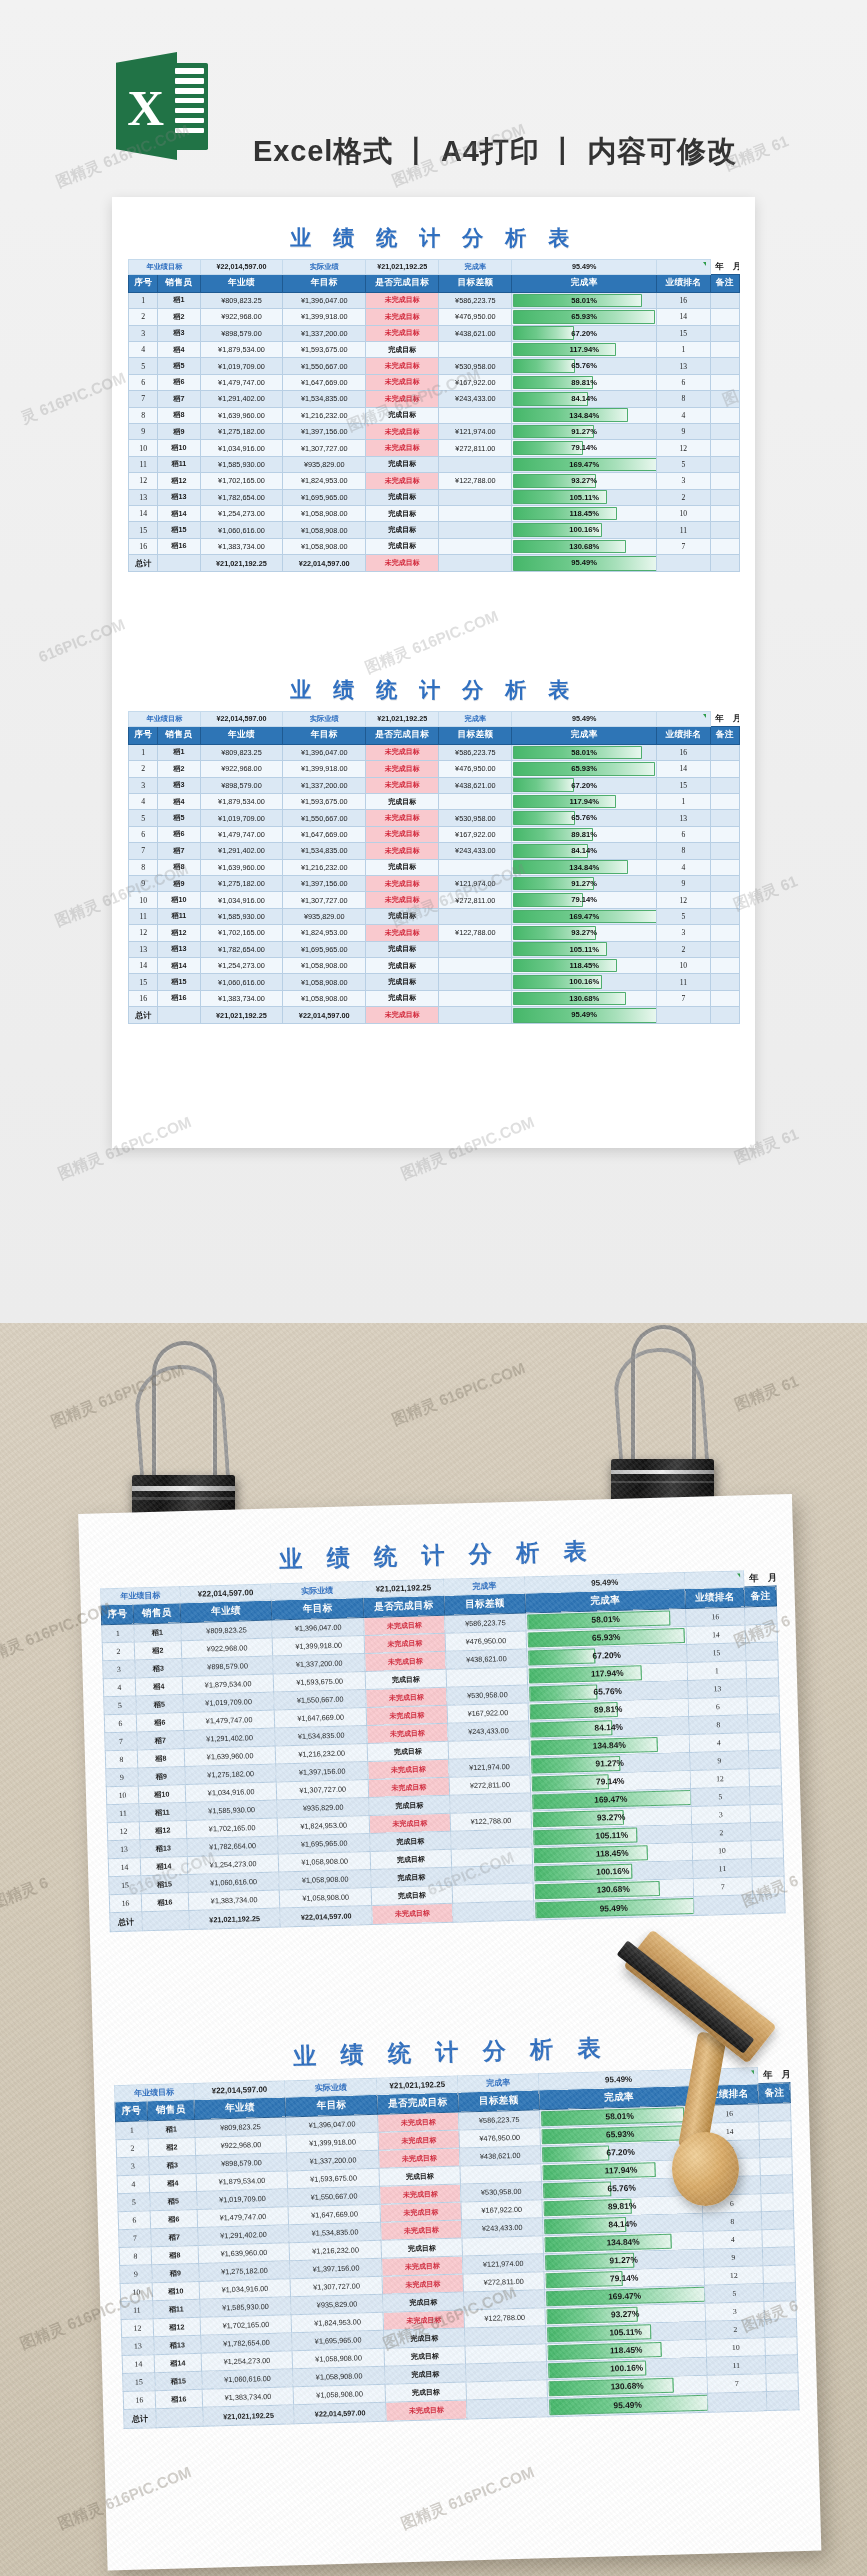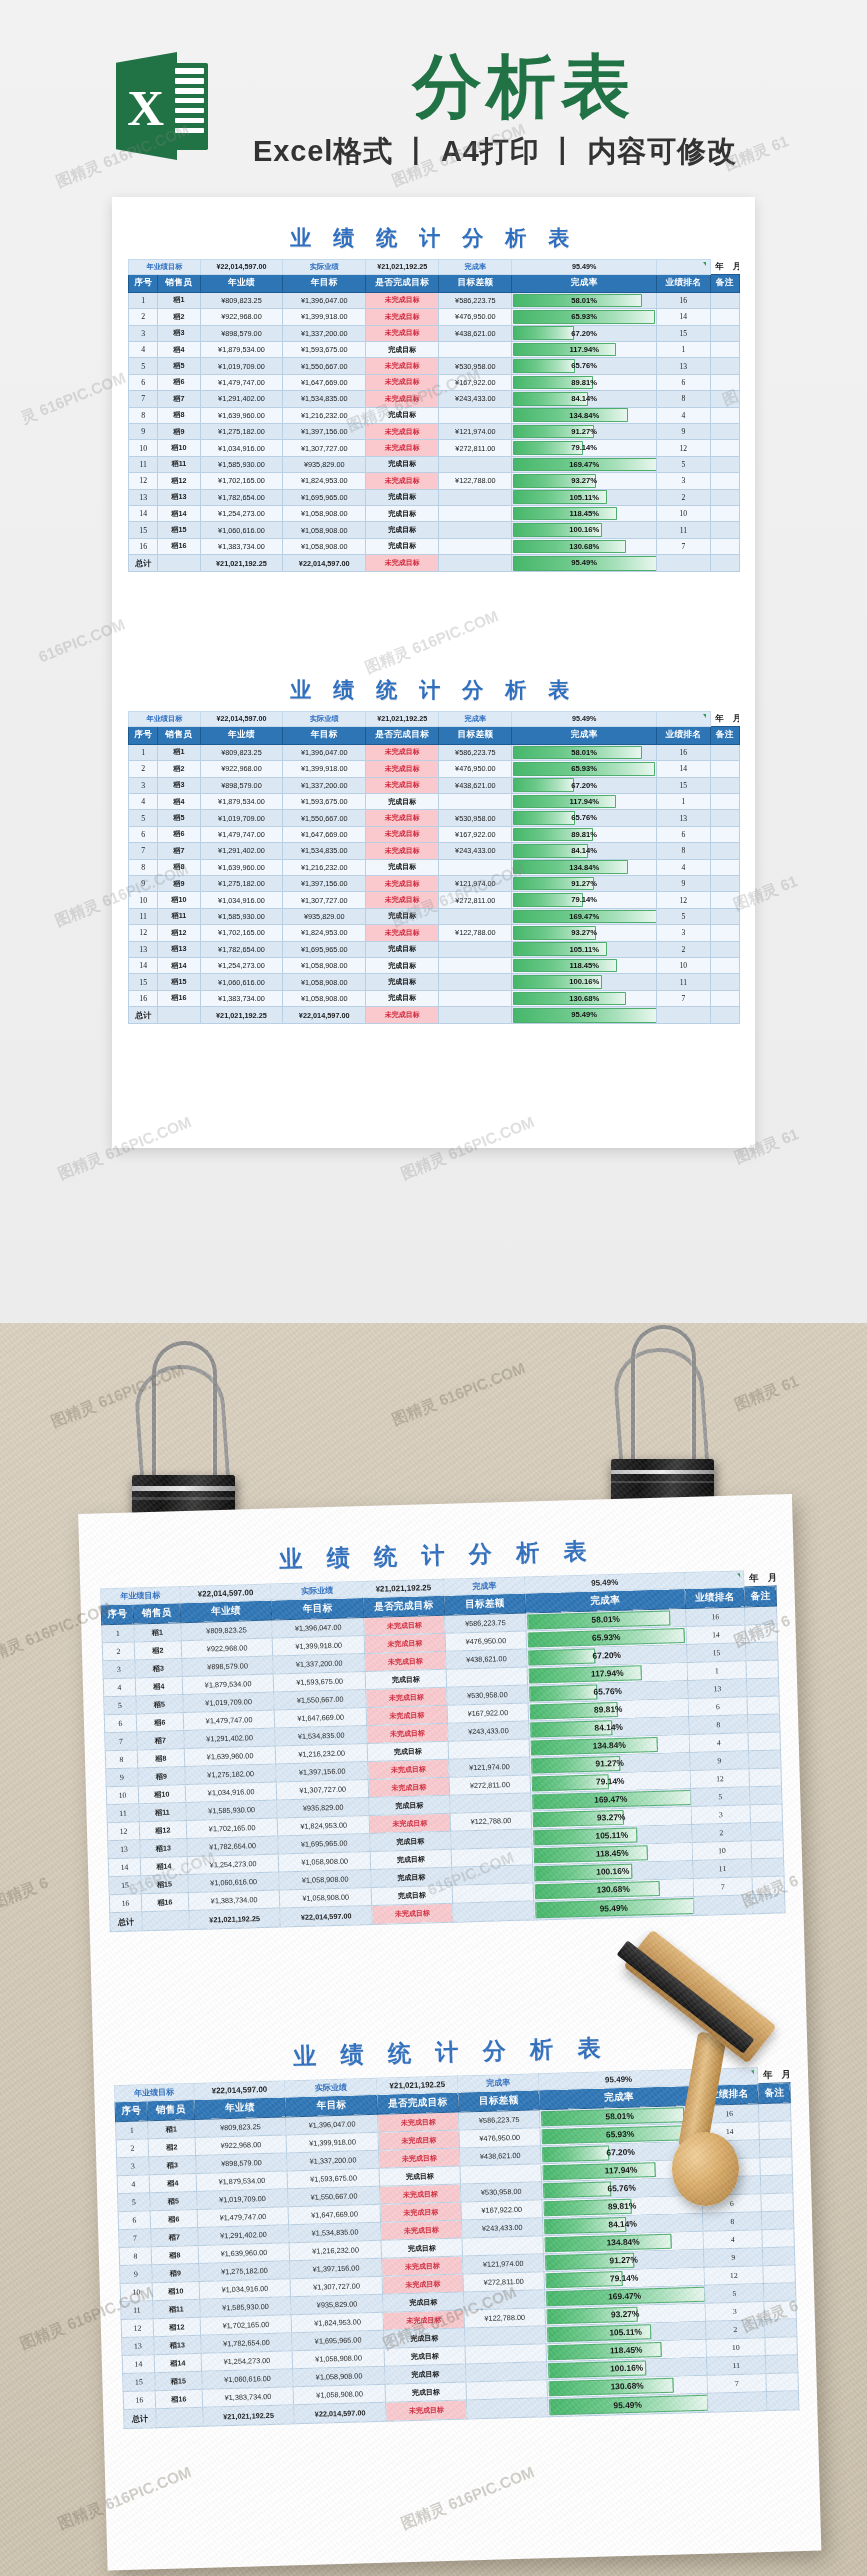--- a/index.html
+++ b/index.html
@@ -254,21 +254,20 @@
       <div class="logo-right">
         <i></i>
           <i></i>
           <i></i>
           <i></i>
           <i></i>
           <i></i>
           <i></i>
       </div>
     </div>
-    <div id="hero-title">分析表</div>
     <div id="hero-sub">Excel格式 丨 A4打印 丨 内容可修改</div>
   </div>
 
   <div id="flat-page">
     <div class="sheet" id="sheet-flat-1" style="left:16.3px; top:27px; width:611px;">
         <div class="sheet-title" style="font-size: 21px; letter-spacing: 8.1px; margin-bottom: 7.2px;">业 绩 统 计 分 析 表</div>
         <table class="perf" style="font-size: 7.4px;">
           <colgroup>
             <col style="width: 4.73186%;">
             <col style="width: 6.94006%;">

